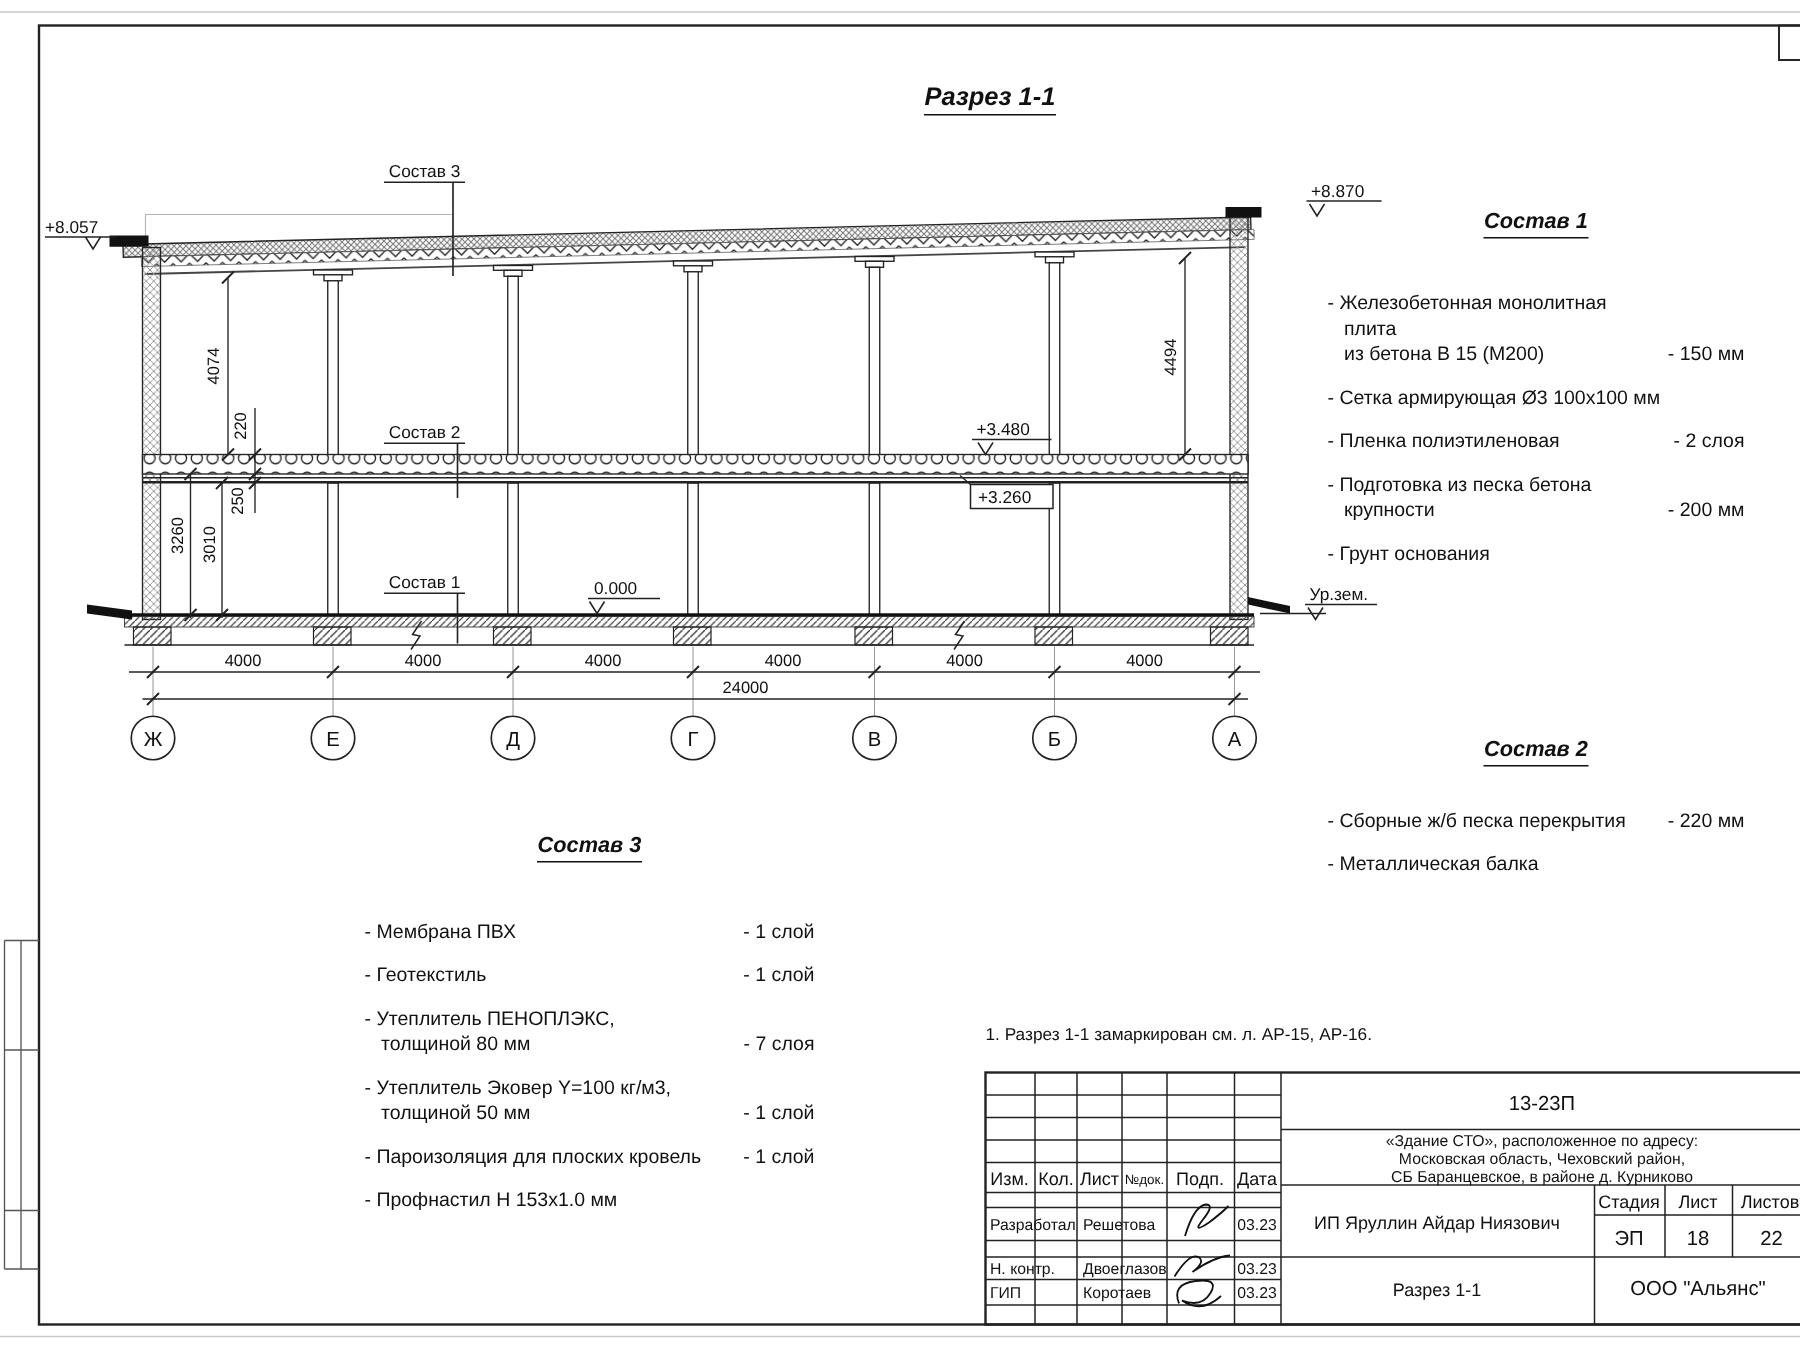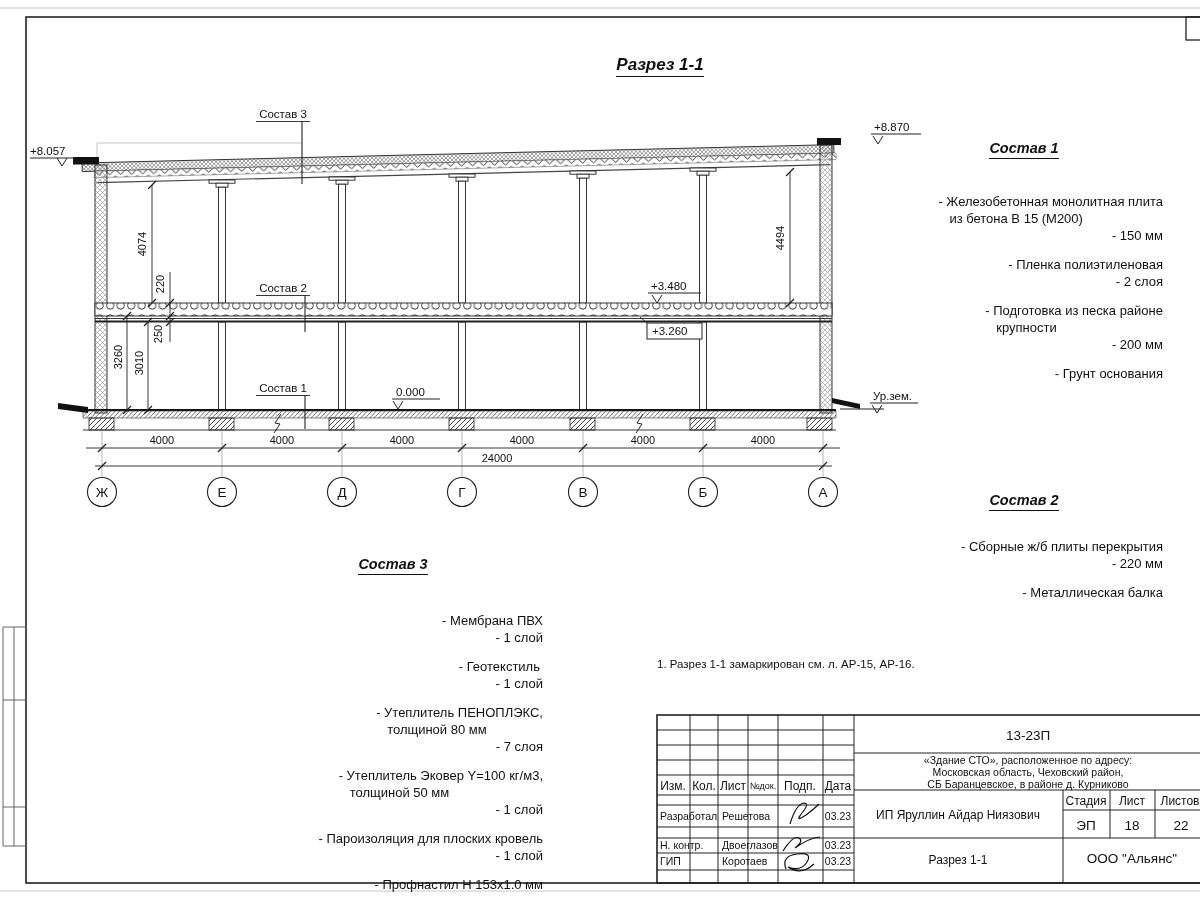--- a/index.html
+++ b/index.html
@@ -22,24 +22,24 @@
   .sostav{position:absolute;}
   .sostav-title{text-align:center;font-size:14.5px;font-style:italic;font-weight:600;}
   .sostav-title span{border-bottom:1.3px solid #111;padding-bottom:2px;}
   .s1{left:885px;top:140px;width:278px;}
   .s1 .sostav-title{margin-bottom:37px;}
   .s2{left:885px;top:492px;width:278px;}
   .s2 .sostav-title{margin-bottom:30px;}
   .s3{left:243px;top:556px;width:300px;}
   .s3 .sostav-title{margin-bottom:40px;}
   .item{display:flex;justify-content:space-between;align-items:flex-end;
-    font-size:13px;line-height:17px;margin-bottom:12px;flex-direction:column;}
+    font-size:13px;line-height:17px;margin-bottom:12px;}
   .item .nm{white-space:pre-line;padding-left:11px;text-indent:-11px;}
   .item .qty{white-space:nowrap;padding-left:8px;text-align:center;}
-  .note{position:absolute;left:657px;top:658px;font-size:11.5px;text-align:center;}
+  .note{position:absolute;left:657px;top:684px;font-size:11.5px;text-align:center;}
 </style>
 </head>
 <body>
 
 <div class="sheet">
 
 <svg width="1200" height="900" viewBox="0 0 1200 900">
   <defs>
     <pattern id="pWall" width="5" height="5" patternUnits="userSpaceOnUse">
       <path d="M0,5 L5,0 M0,0 L5,5" stroke="#8e8e8e" stroke-width="0.6"></path>
@@ -340,45 +340,49 @@
 <div class="sostav s1">
   <div class="sostav-title"><span>Состав 1</span></div>
   <div>
 
       <div class="item">
         <span class="nm">- Железобетонная  монолитная плита
 из бетона В 15 (М200)</span>
         <span class="qty">- 150 мм</span>
       </div>
 
+      <div class="item">
+        <span class="nm">- Сетка армирующая Ø3 100х100 мм</span>
+        <span class="qty"></span>
+      </div>
 
       <div class="item">
         <span class="nm">- Пленка полиэтиленовая</span>
         <span class="qty">-  2 слоя</span>
       </div>
 
       <div class="item">
-        <span class="nm">- Подготовка из песка районе
+        <span class="nm">- Подготовка из песка бетона
 крупности</span>
         <span class="qty">- 200 мм</span>
       </div>
 
       <div class="item">
         <span class="nm">- Грунт основания</span>
         <span class="qty"></span>
       </div>
     </div>
 </div>
 
 <div class="sostav s2">
   <div class="sostav-title"><span>Состав 2</span></div>
   <div>
 
       <div class="item">
-        <span class="nm">- Сборные ж/б плиты перекрытия</span>
+        <span class="nm">- Сборные ж/б песка перекрытия</span>
         <span class="qty">- 220 мм</span>
       </div>
 
       <div class="item">
         <span class="nm">- Металлическая  балка</span>
         <span class="qty"></span>
       </div>
     </div>
 </div>
 

